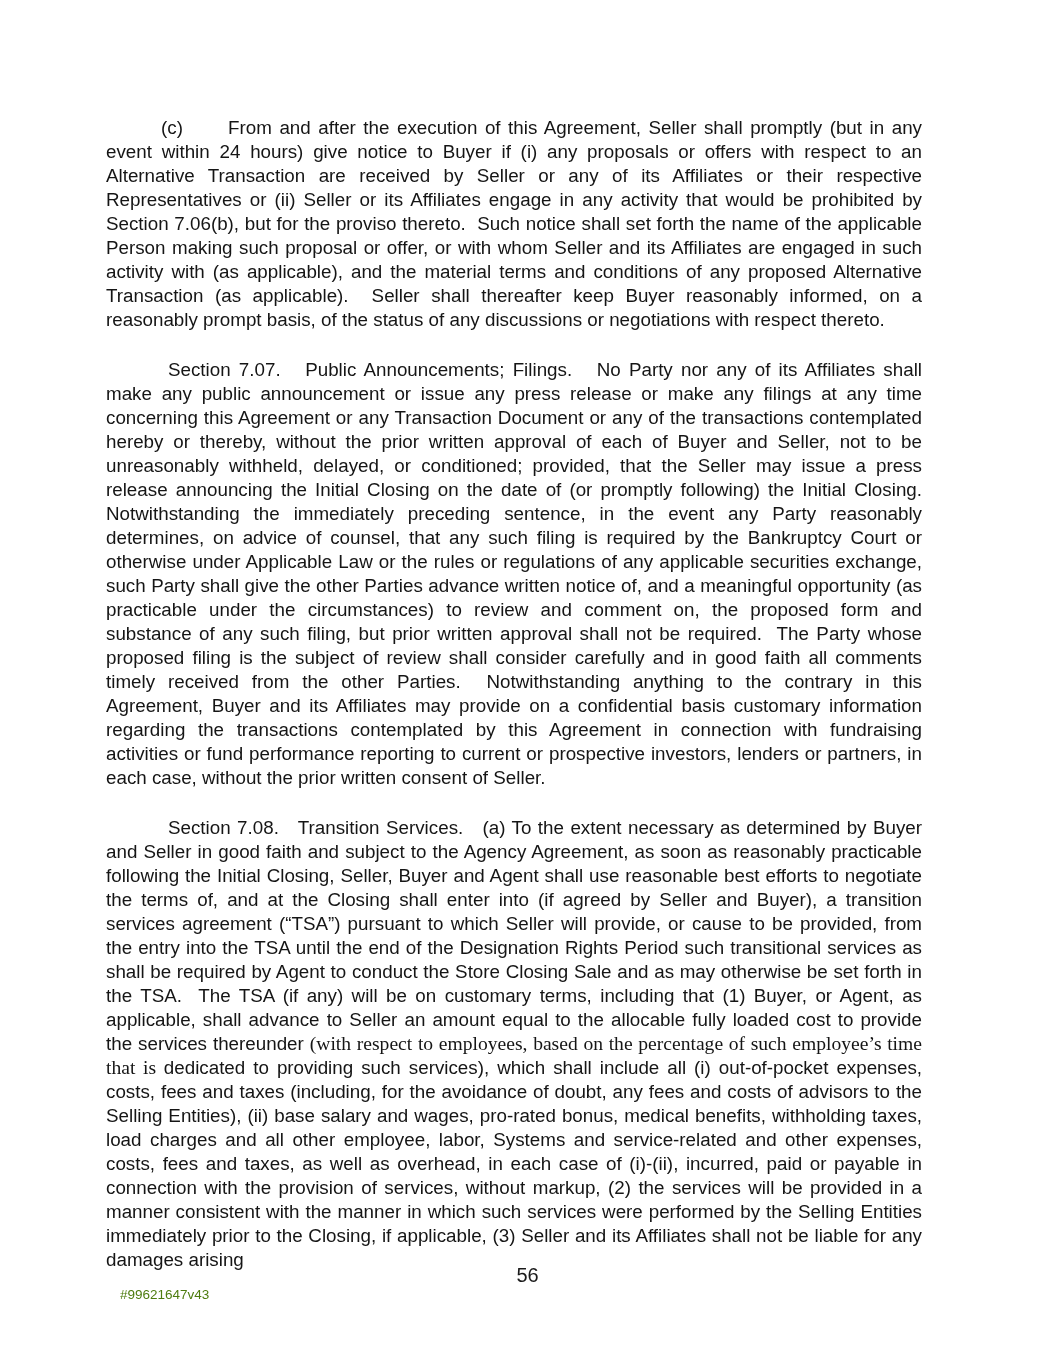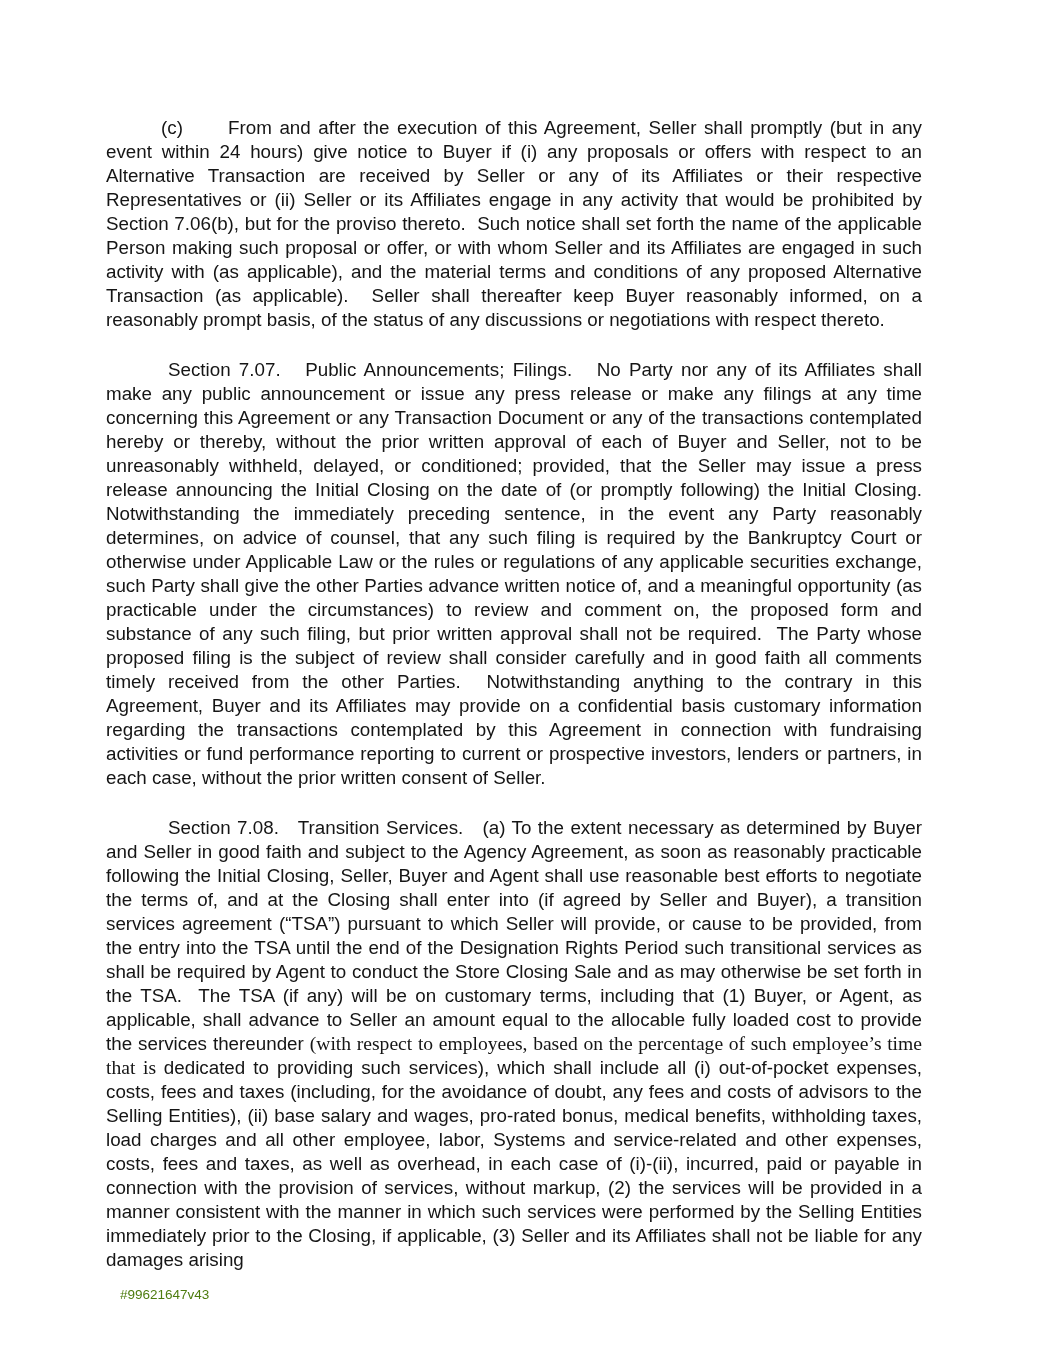--- a/index.html
+++ b/index.html
@@ -61,16 +61,17 @@
   <div class="content">
 
     <p class="para indent-c">(c)      From and after the execution of this Agreement, Seller shall promptly (but in any event within 24 hours) give notice to Buyer if (i) any proposals or offers with respect to an Alternative Transaction are received by Seller or any of its Affiliates or their respective Representatives or (ii) Seller or its Affiliates engage in any activity that would be prohibited by Section 7.06(b), but for the proviso thereto.  Such notice shall set forth the name of the applicable Person making such proposal or offer, or with whom Seller and its Affiliates are engaged in such activity with (as applicable), and the material terms and conditions of any proposed Alternative Transaction (as applicable).  Seller shall thereafter keep Buyer reasonably informed, on a reasonably prompt basis, of the status of any discussions or negotiations with respect thereto.</p>
 
     <p class="para indent-section">Section 7.07.   Public Announcements; Filings.   No Party nor any of its Affiliates shall make any public announcement or issue any press release or make any filings at any time concerning this Agreement or any Transaction Document or any of the transactions contemplated hereby or thereby, without the prior written approval of each of Buyer and Seller, not to be unreasonably withheld, delayed, or conditioned; provided, that the Seller may issue a press release announcing the Initial Closing on the date of (or promptly following) the Initial Closing.  Notwithstanding the immediately preceding sentence, in the event any Party reasonably determines, on advice of counsel, that any such filing is required by the Bankruptcy Court or otherwise under Applicable Law or the rules or regulations of any applicable securities exchange, such Party shall give the other Parties advance written notice of, and a meaningful opportunity (as practicable under the circumstances) to review and comment on, the proposed form and substance of any such filing, but prior written approval shall not be required.  The Party whose proposed filing is the subject of review shall consider carefully and in good faith all comments timely received from the other Parties.  Notwithstanding anything to the contrary in this Agreement, Buyer and its Affiliates may provide on a confidential basis customary information regarding the transactions contemplated by this Agreement in connection with fundraising activities or fund performance reporting to current or prospective investors, lenders or partners, in each case, without the prior written consent of Seller.</p>
 
     <p class="para indent-section"><span>Section 7.08.   Transition Services.   (a) To the extent necessary as determined by Buyer and Seller in good faith and subject to the Agency Agreement, as soon as reasonably practicable following the Initial Closing, Seller, Buyer and Agent shall use reasonable best efforts to negotiate the terms of, and at the Closing shall enter into (if agreed by Seller and Buyer), a transition services agreement (“TSA”) pursuant to which Seller will provide, or cause to be provided, from the entry into the TSA until the end of the Designation Rights Period such transitional services as shall be required by Agent to conduct the Store Closing Sale and as may otherwise be set forth in the TSA.  The TSA (if any) will be on customary terms, including that (1) Buyer, or Agent, as applicable, shall advance to Seller an amount equal to the allocable fully loaded cost to provide the services thereunder </span><span class="serif-insert">(with respect to employees, based on the percentage of such employee’s time that is </span><span>dedicated to providing such services), which shall include all (i) out-of-pocket expenses, costs, fees and taxes (including, for the avoidance of doubt, any fees and costs of advisors to the Selling Entities), (ii) base salary and wages, pro-rated bonus, medical benefits, withholding taxes, load charges and all other employee, labor, Systems and service-related and other expenses, costs, fees and taxes, as well as overhead, in each case of (i)-(ii), incurred, paid or payable in connection with the provision of services, without markup, (2) the services will be provided in a manner consistent with the manner in which such services were performed by the Selling Entities immediately prior to the Closing, if applicable, (3) Seller and its Affiliates shall not be liable for any damages arising</span></p>
 
   </div>
 
+  <div class="page-number">56</div>
 
   <div class="doc-id-footer">#99621647v43</div>
 
 </div>
 
 </body></html>

